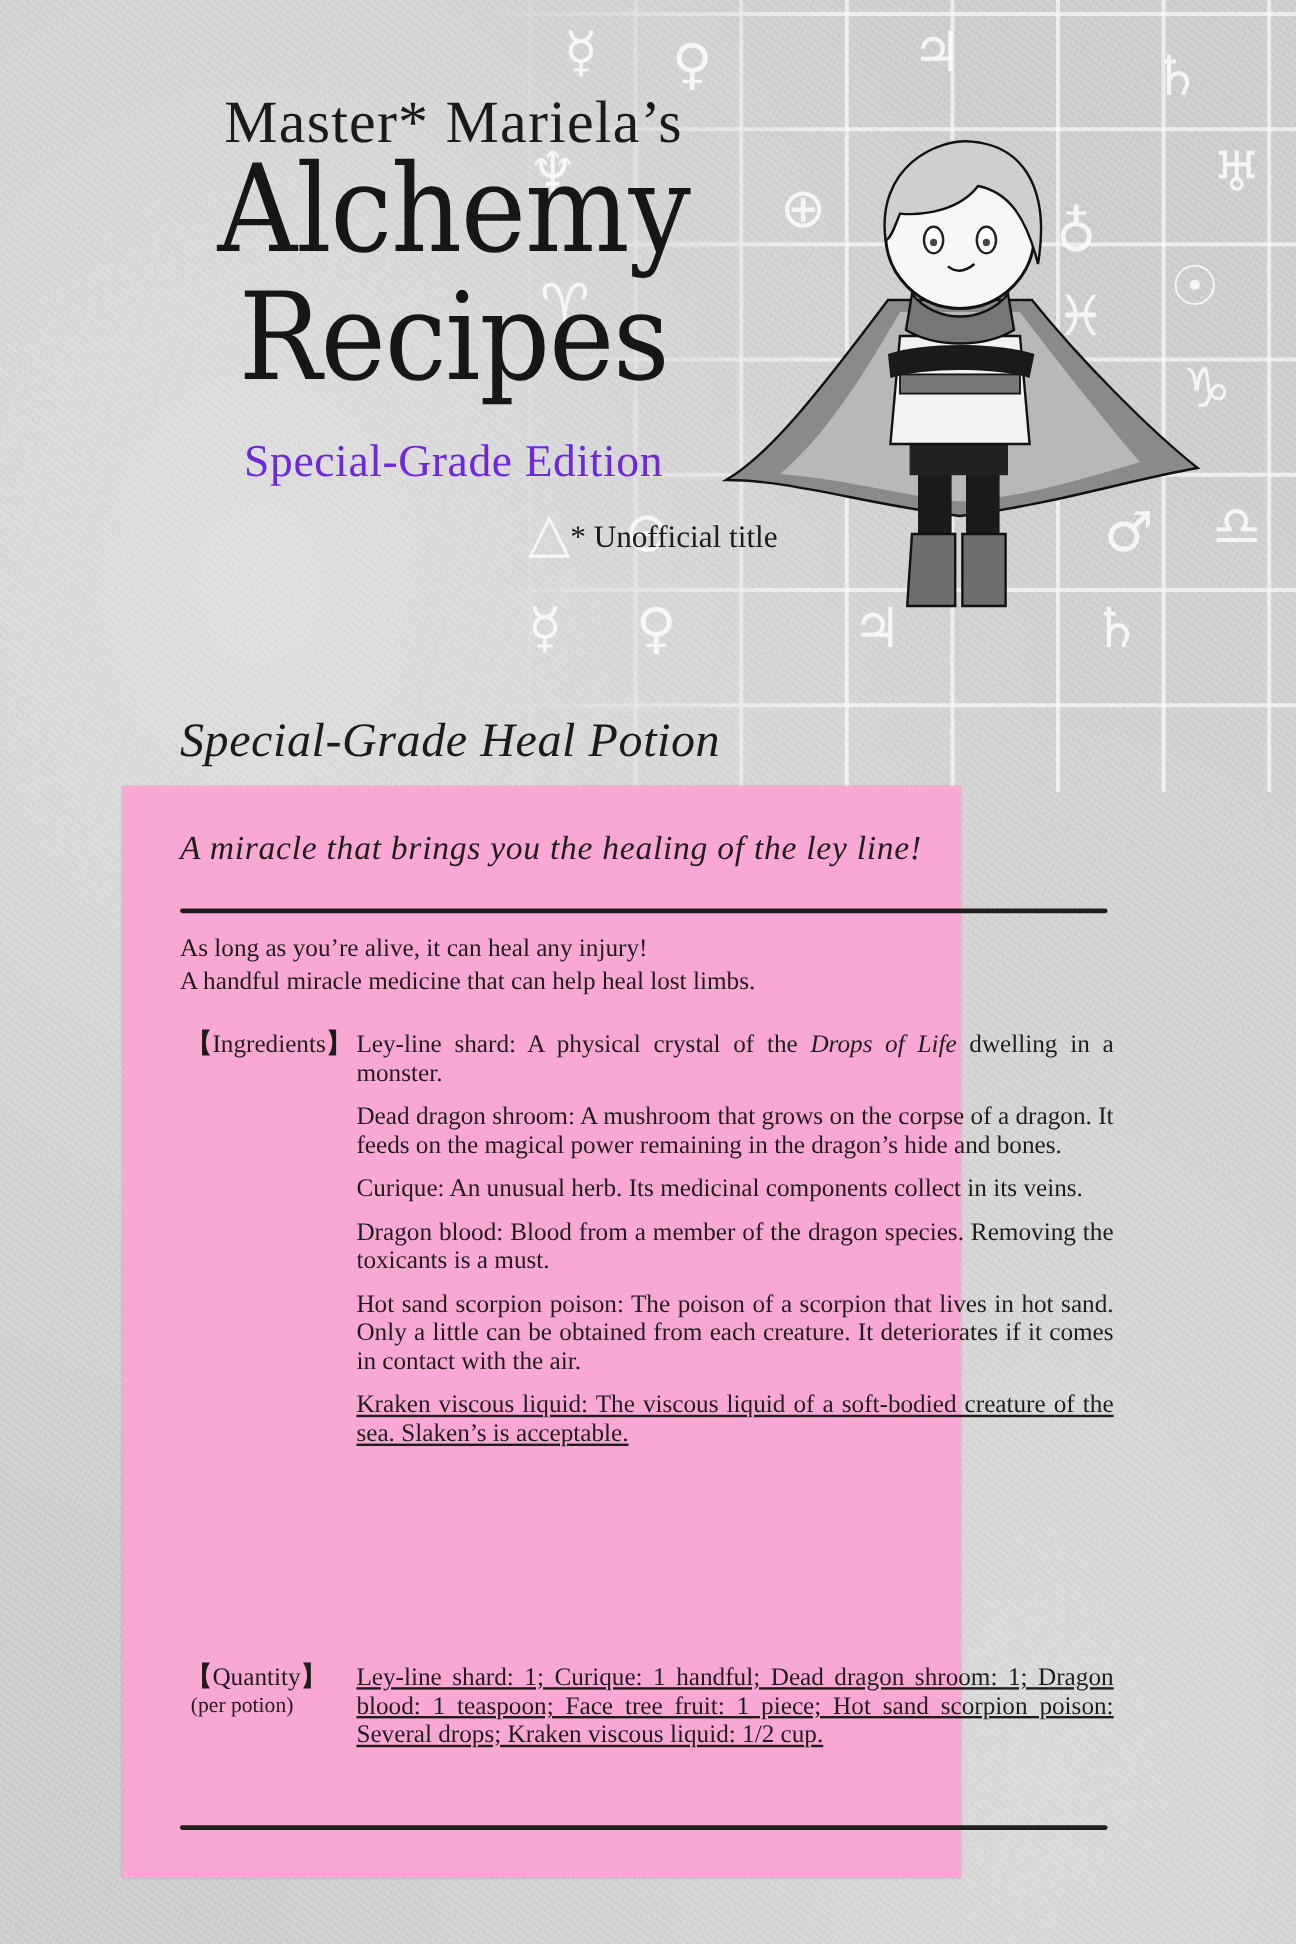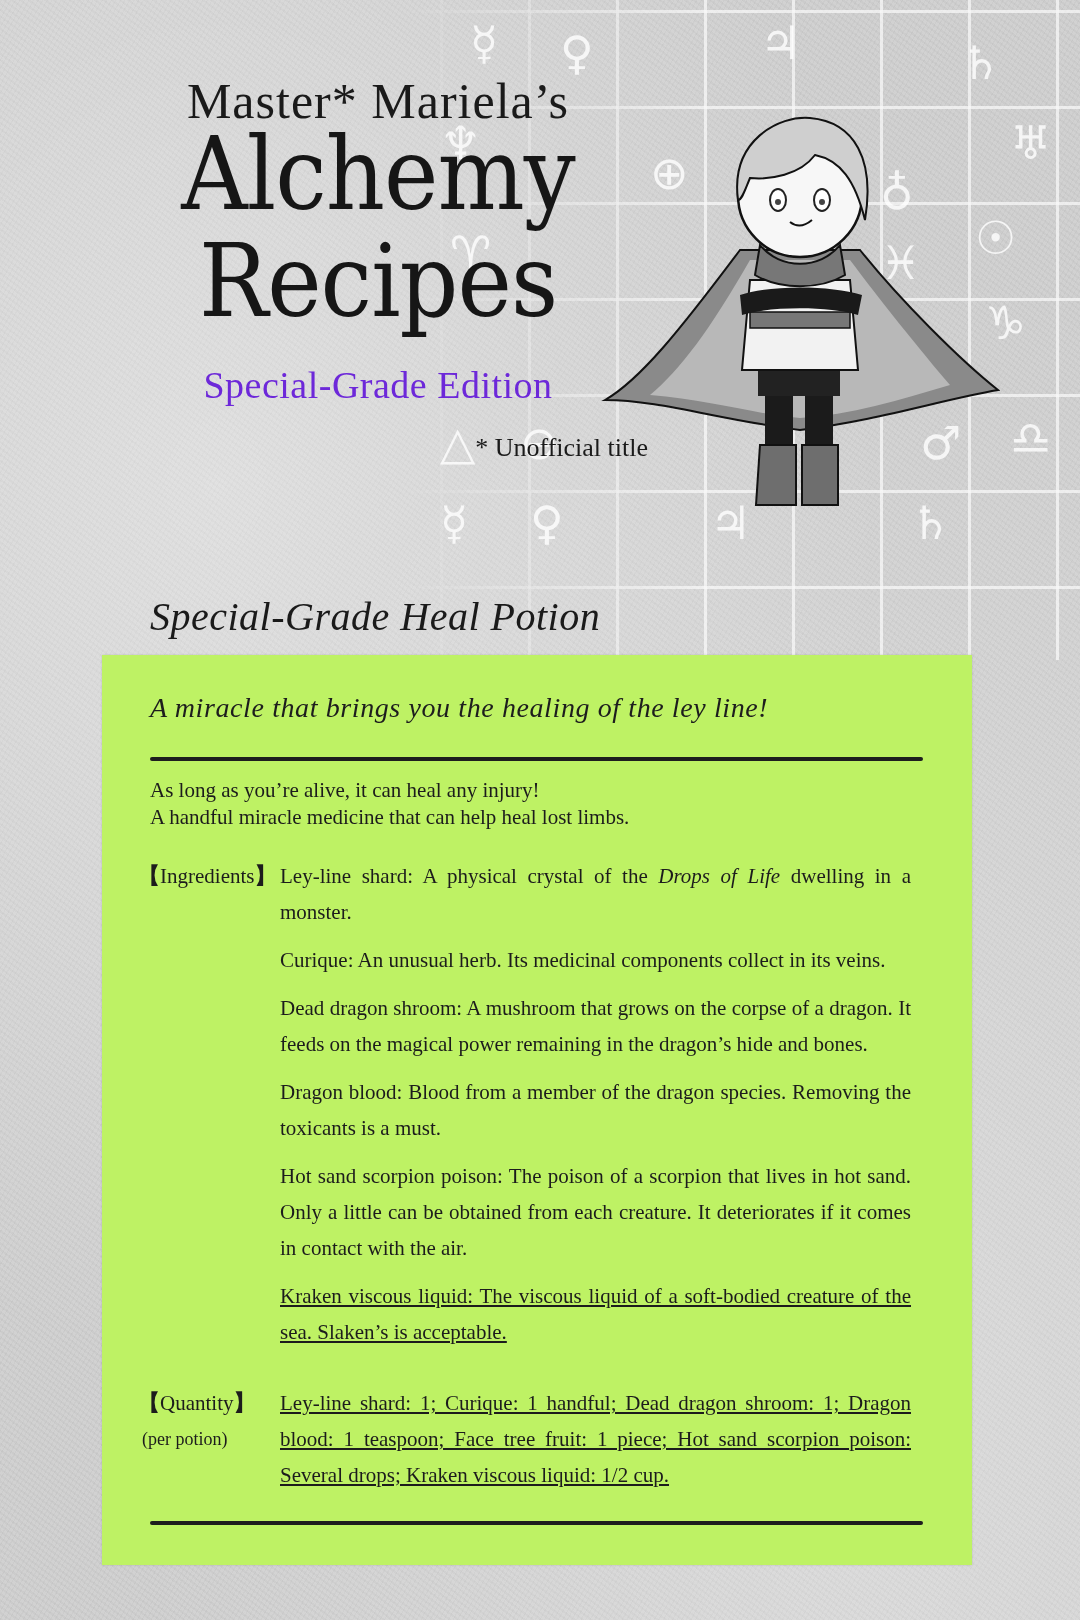--- a/index.html
+++ b/index.html
@@ -45,36 +45,36 @@
   .character {
     position: absolute; left: 600px; top: 100px; width: 400px; height: 420px;
   }
 
   .recipe-heading {
     position: absolute; left: 150px; top: 593px;
     font-size: 40px; font-style: italic; color: #1a1a1a; letter-spacing: 0.5px;
   }
 
   .card {
-    position: absolute; left: 102px; top: 655px; width: 870px; height: 910px;
-    background: #bef264;
+    position: absolute; left: 102px; top: 655px; width: 699px; height: 910px;
+    background: #f9a8d4;
     box-shadow: 0 0 2px rgba(0,0,0,0.15);
   }
   .card-tagline {
     position: absolute; left: 48px; top: 37px;
     font-size: 28px; font-style: italic; color: #1d1d1d; letter-spacing: 0.6px;
   }
   .rule { position: absolute; left: 48px; width: 773px; height: 4px; background: #1e1e1e; border-radius: 2px; }
   .rule.top { top: 102px; }
   .rule.bottom { top: 866px; }
 
   .intro { position: absolute; left: 48px; top: 122px; width: 773px; font-size: 21px; line-height: 27px; }
   .intro div { white-space: nowrap; }
 
-  .section { position: absolute; left: 36px; width: 773px; font-size: 21px; line-height: 36px; }
+  .section { position: absolute; left: 53px; width: 773px; font-size: 21px; line-height: 24px; }
   .section.ingredients { top: 203px; }
   .section.quantity { top: 730px; }
   .row { display: flex; }
   .label-col { width: 142px; flex: 0 0 142px; }
   .label { font-size: 21px; white-space: nowrap; }
   .label .br { font-weight: bold; font-size: 22px; }
   .label-sub { font-size: 18px; padding-left: 4px; }
   .body-col { flex: 1; }
   .item { text-align: justify; margin-bottom: 12px; }
   .item:last-child { margin-bottom: 0; text-decoration: underline; }
@@ -161,22 +161,22 @@
     <div>A handful miracle medicine that can help heal lost limbs.</div>
   </div>
 
   <div class="section ingredients">
     <div class="row">
       <div class="label-col">
         <div class="label"><span class="br">【</span><span>Ingredients</span><span class="br">】</span></div>
       </div>
       <div class="body-col">
         <div class="item"><span>Ley-line shard: A physical crystal of the </span><em>Drops of Life</em><span> dwelling in a monster.</span></div>
+        <div class="item">Dead dragon shroom: A mushroom that grows on the corpse of a dragon. It feeds on the magical power remaining in the dragon’s hide and bones.</div>
         <div class="item">Curique: An unusual herb. Its medicinal components collect in its veins.</div>
-        <div class="item">Dead dragon shroom: A mushroom that grows on the corpse of a dragon. It feeds on the magical power remaining in the dragon’s hide and bones.</div>
         <div class="item">Dragon blood: Blood from a member of the dragon species. Removing the toxicants is a must.</div>
         <div class="item">Hot sand scorpion poison: The poison of a scorpion that lives in hot sand. Only a little can be obtained from each creature. It deteriorates if it comes in contact with the air.</div>
         <div class="item">Kraken viscous liquid: The viscous liquid of a soft-bodied creature of the sea. Slaken’s is acceptable.</div>
       </div>
     </div>
   </div>
 
   <div class="section quantity">
     <div class="row">
       <div class="label-col">

